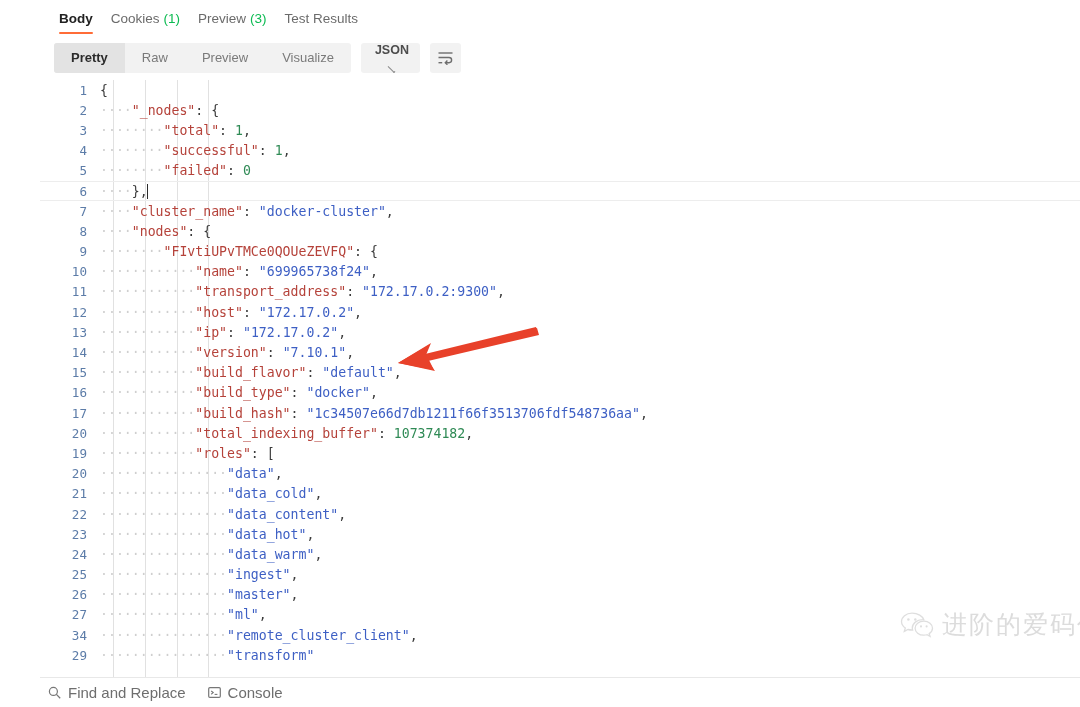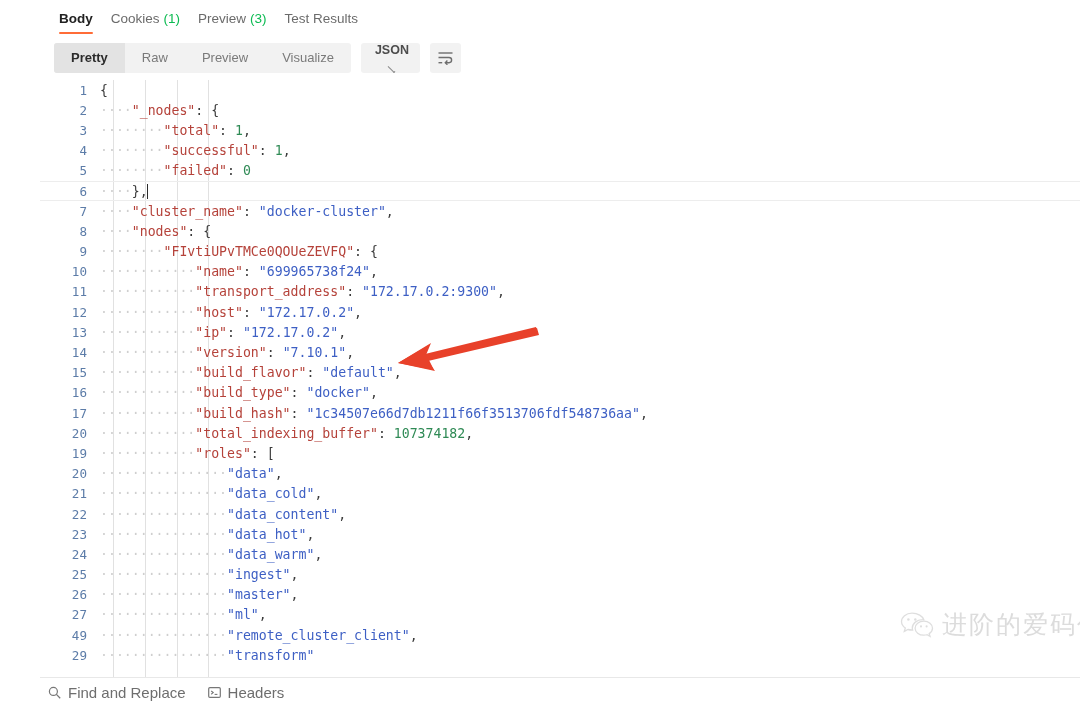--- a/index.html
+++ b/index.html
@@ -303,21 +303,21 @@
         <div class="code-line"><div class="gutter">20</div><div class="code-text"><span class="ws">············</span><span class="k">"total_indexing_buffer"</span><span class="p">: </span><span class="n">107374182</span><span class="p">,</span></div></div>
         <div class="code-line"><div class="gutter">19</div><div class="code-text"><span class="ws">············</span><span class="k">"roles"</span><span class="p">: [</span></div></div>
         <div class="code-line"><div class="gutter">20</div><div class="code-text"><span class="ws">················</span><span class="s">"data"</span><span class="p">,</span></div></div>
         <div class="code-line"><div class="gutter">21</div><div class="code-text"><span class="ws">················</span><span class="s">"data_cold"</span><span class="p">,</span></div></div>
         <div class="code-line"><div class="gutter">22</div><div class="code-text"><span class="ws">················</span><span class="s">"data_content"</span><span class="p">,</span></div></div>
         <div class="code-line"><div class="gutter">23</div><div class="code-text"><span class="ws">················</span><span class="s">"data_hot"</span><span class="p">,</span></div></div>
         <div class="code-line"><div class="gutter">24</div><div class="code-text"><span class="ws">················</span><span class="s">"data_warm"</span><span class="p">,</span></div></div>
         <div class="code-line"><div class="gutter">25</div><div class="code-text"><span class="ws">················</span><span class="s">"ingest"</span><span class="p">,</span></div></div>
         <div class="code-line"><div class="gutter">26</div><div class="code-text"><span class="ws">················</span><span class="s">"master"</span><span class="p">,</span></div></div>
         <div class="code-line"><div class="gutter">27</div><div class="code-text"><span class="ws">················</span><span class="s">"ml"</span><span class="p">,</span></div></div>
-        <div class="code-line"><div class="gutter">49</div><div class="code-text"><span class="ws">················</span><span class="s">"remote_cluster_client"</span><span class="p">,</span></div></div>
+        <div class="code-line"><div class="gutter">34</div><div class="code-text"><span class="ws">················</span><span class="s">"remote_cluster_client"</span><span class="p">,</span></div></div>
         <div class="code-line"><div class="gutter">29</div><div class="code-text"><span class="ws">················</span><span class="s">"transform"</span></div></div>
       </div>
 
     <svg class="arrow-anno" viewBox="0 0 145 50">
       <polygon points="3,40 34,22 30,31 141,4 143,11 34,37 39,47" fill="#e8412a"></polygon>
       <polygon points="3,40 36,20 31,32 142,5 144,12 33,38 40,48" fill="#e8412a"></polygon>
     </svg>
 
     <div class="watermark">
       <svg width="34" height="27" viewBox="0 0 34 27">
@@ -339,17 +339,17 @@
         <line x1="8.4" y1="8.4" x2="12.2" y2="12.2" stroke="#777" stroke-width="1.3"></line>
       </svg>
       <span>Find and Replace</span>
     </div>
     <div class="footer-item">
       <svg width="13" height="13" viewBox="0 0 13 13">
         <rect x="0.7" y="1.6" width="11.6" height="9.8" rx="1.2" fill="none" stroke="#777" stroke-width="1.2"></rect>
         <polyline points="3.2,5 5.2,6.6 3.2,8.2" fill="none" stroke="#777" stroke-width="1.1"></polyline>
         <line x1="6.6" y1="8.4" x2="9.4" y2="8.4" stroke="#777" stroke-width="1.1"></line>
       </svg>
-      <span>Headers</span>
+      <span>Console</span>
     </div>
   </div>
 
 </div>
 
 </body></html>

